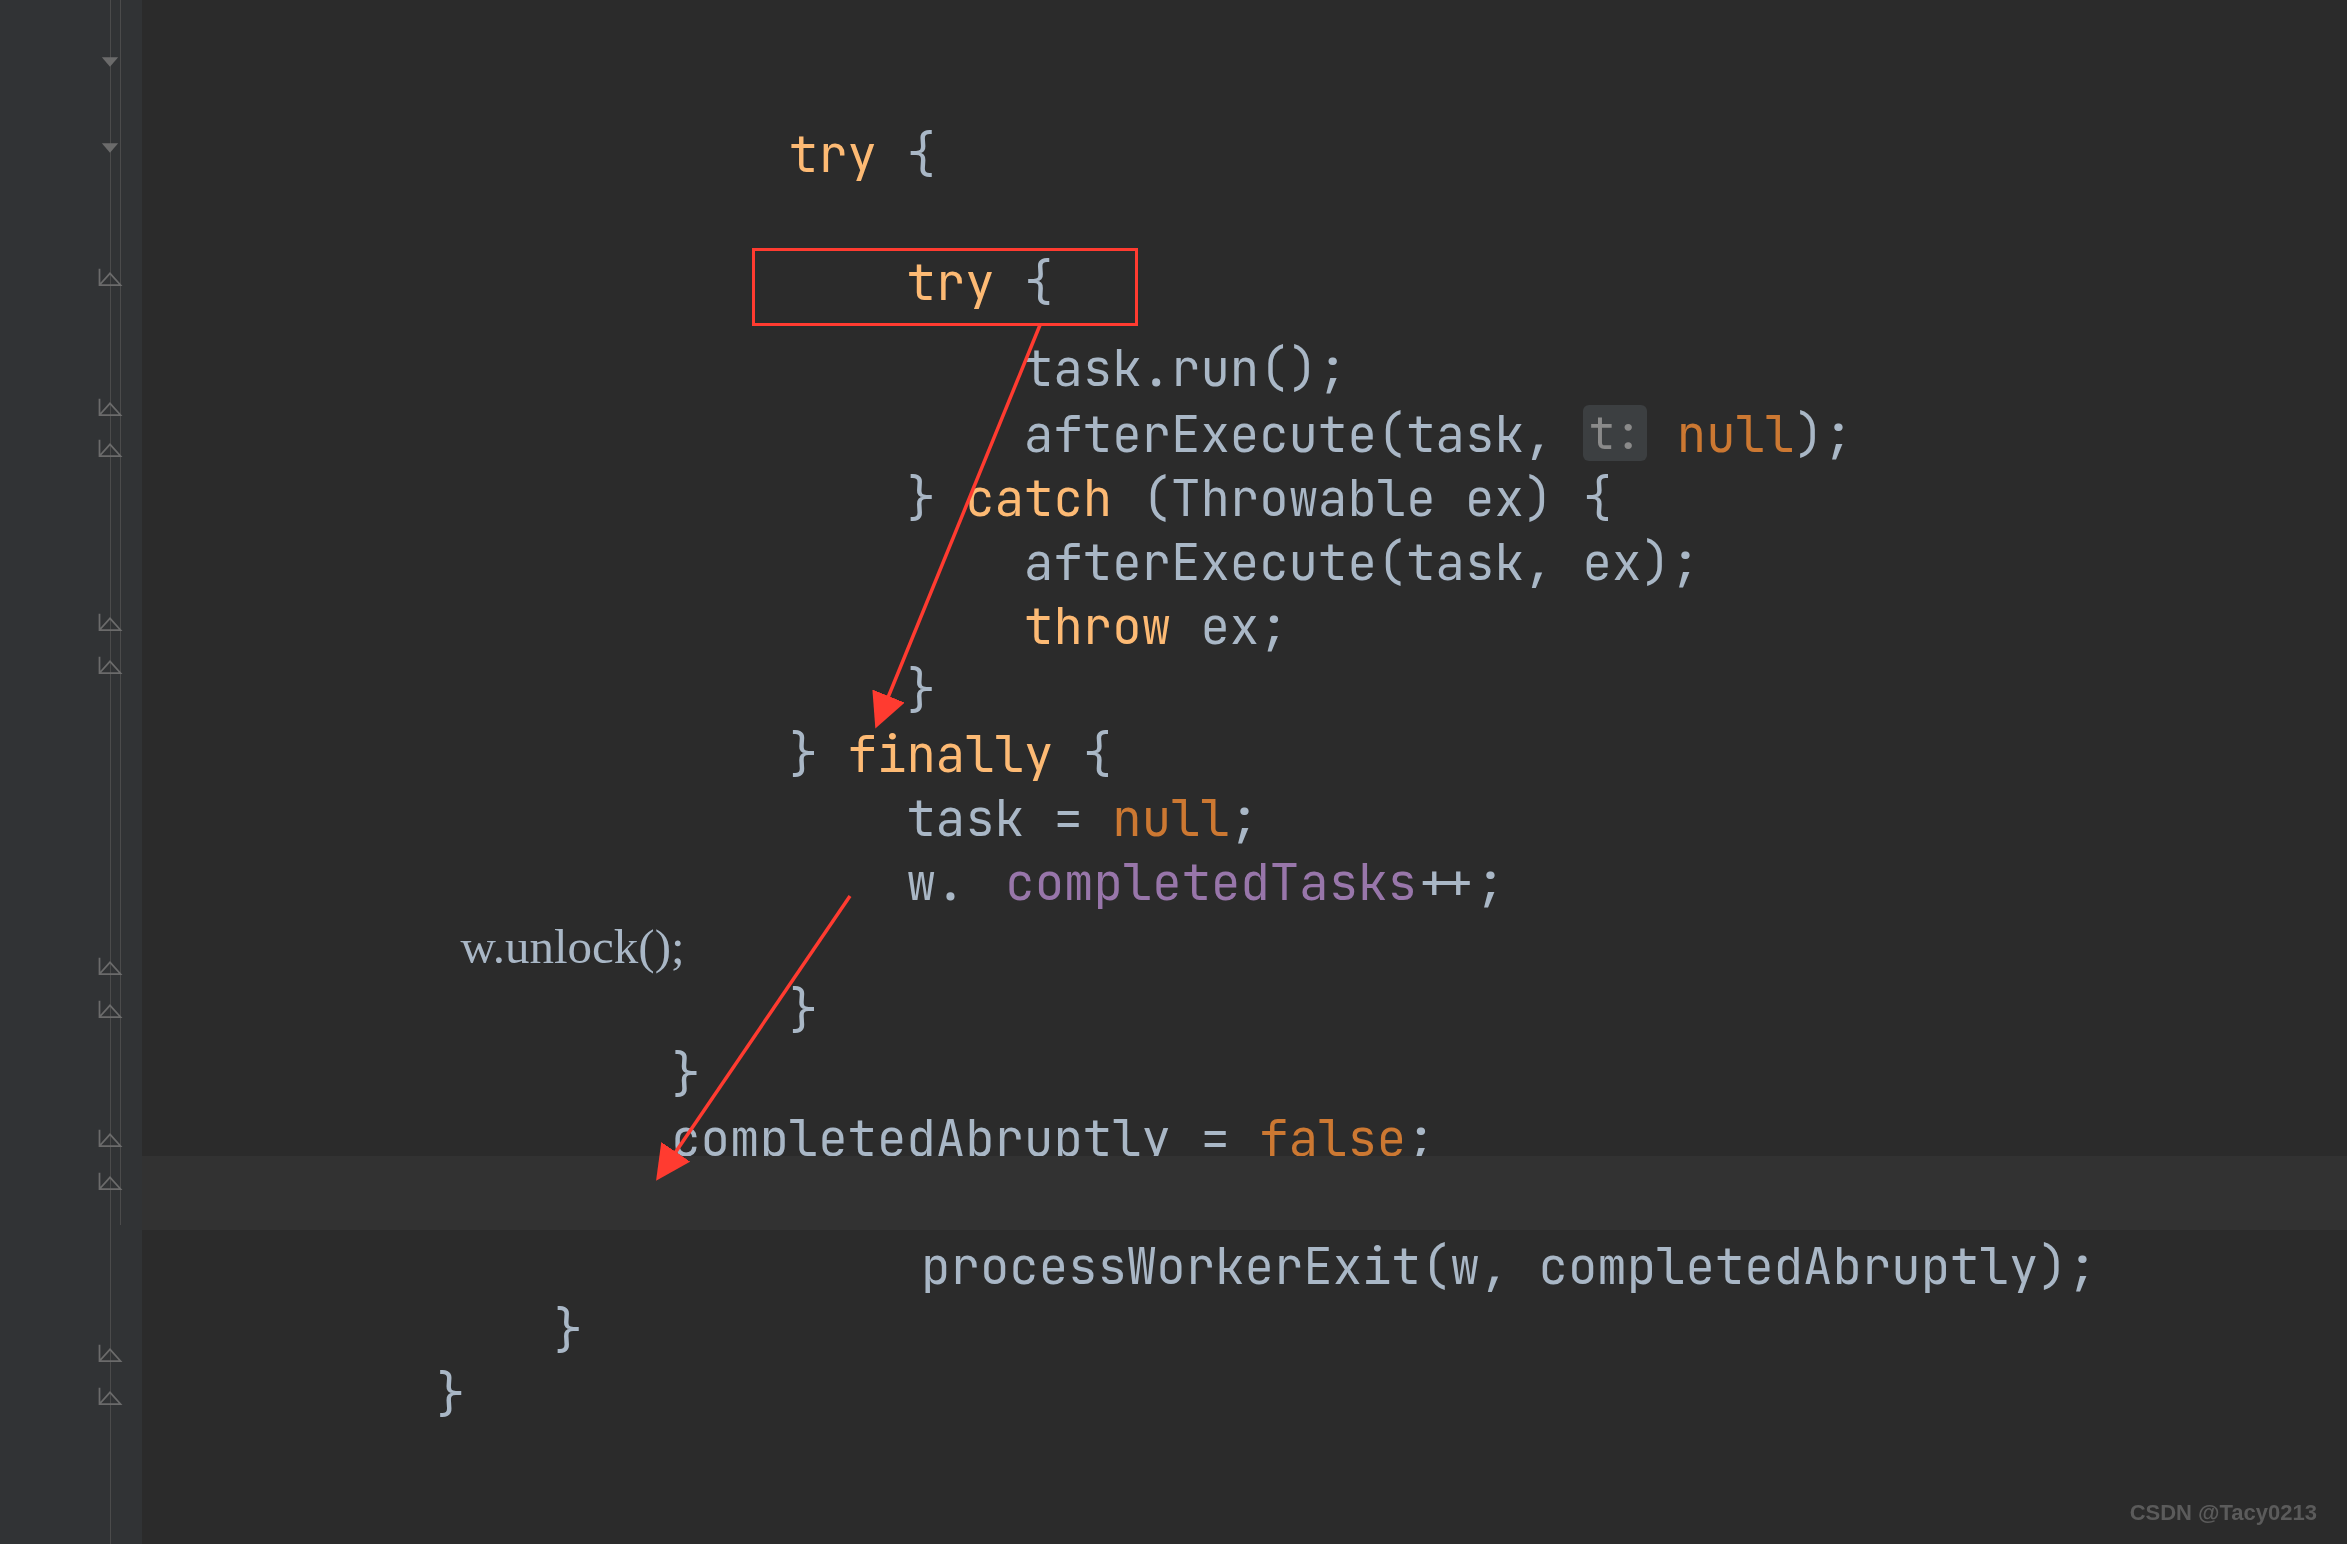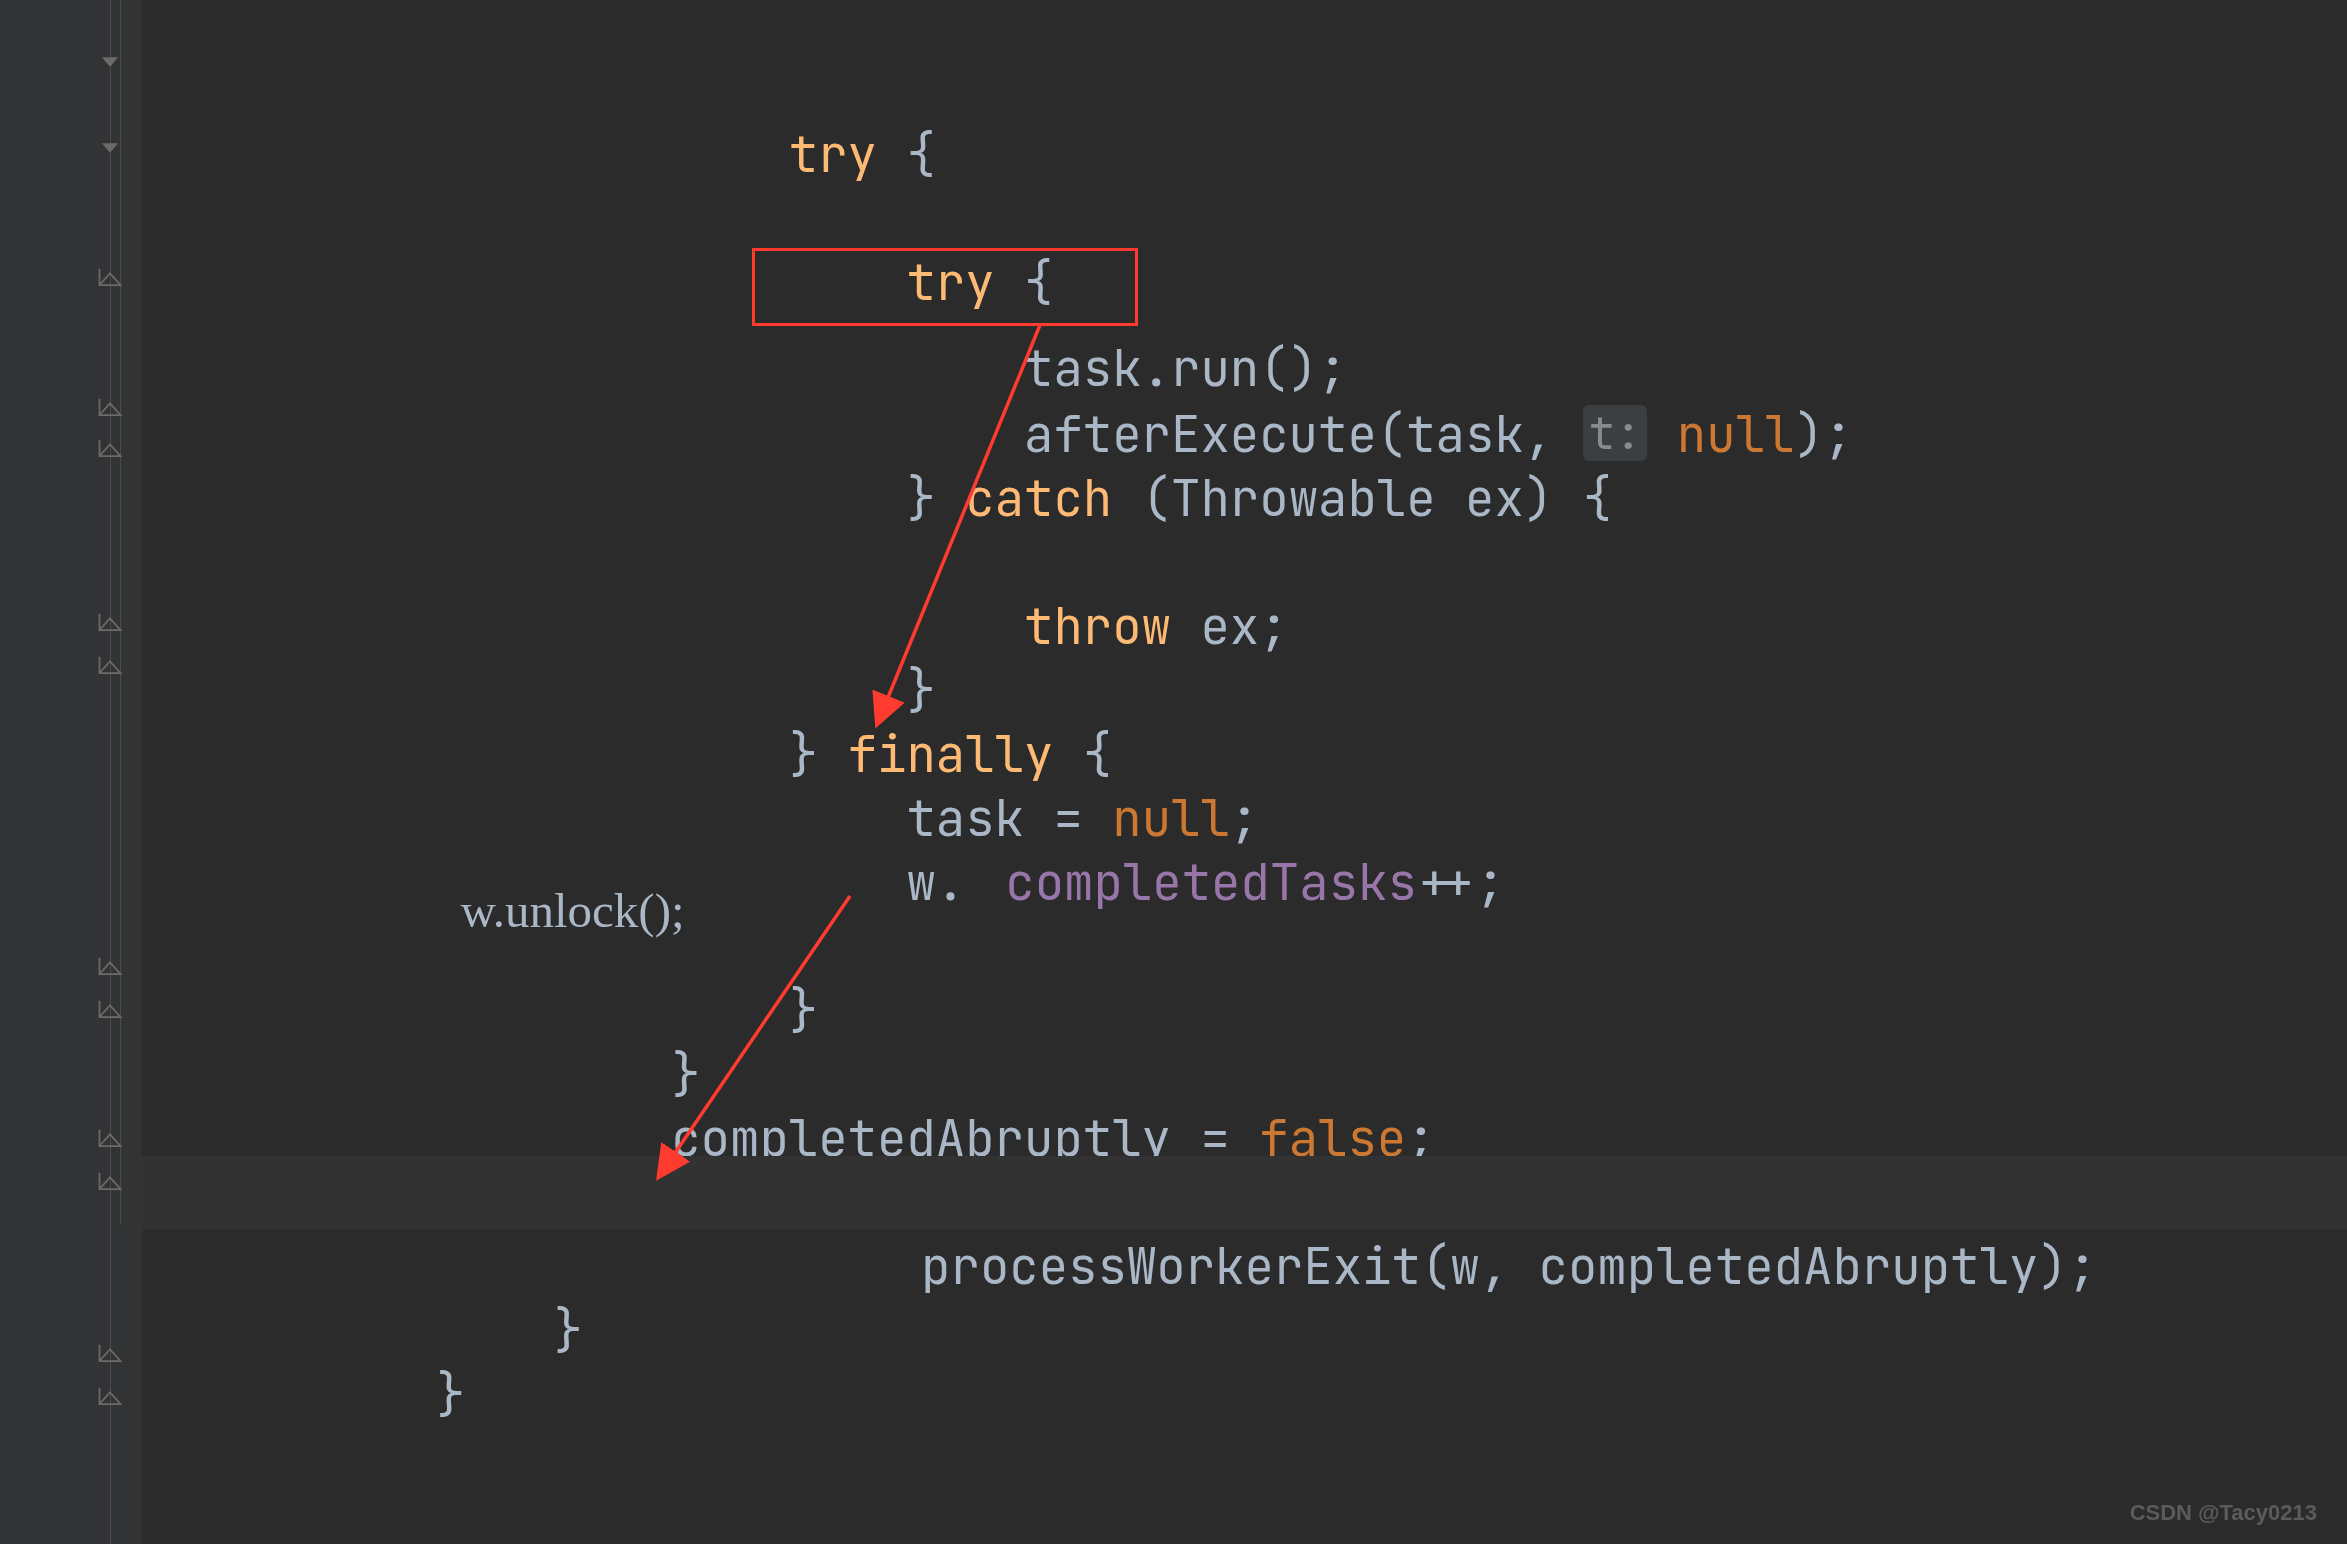--- a/index.html
+++ b/index.html
@@ -195,38 +195,38 @@
     <div class="line" style="top:258px;">
       <span>                        </span><span>task.run();</span>
     </div>
     <div class="line" style="top:324px;">
       <span>                        </span><span>afterExecute(task, </span><span class="k-hintbox">t:</span><span> </span><span class="k-null">null</span><span>);</span>
     </div>
     <div class="line" style="top:388px;">
       <span>                    </span><span>} </span><span class="k-keyword">catch</span><span> (Throwable ex) {</span>
     </div>
     <div class="line" style="top:452px;">
-      <span>                        </span>
+      <span>                        </span><span>afterExecute(task, ex);</span>
     </div>
     <div class="line" style="top:516px;">
       <span>                        </span><span class="k-keyword">throw</span><span> ex;</span>
     </div>
     <div class="line" style="top:580px;">
       <span>                    </span><span>}</span>
     </div>
     <div class="line" style="top:644px;">
       <span>                </span><span>} </span><span class="k-keyword">finally</span><span> {</span>
     </div>
     <div class="line" style="top:708px;">
       <span>                    </span><span>task = </span><span class="k-null">null</span><span>;</span>
     </div>
     <div class="line" style="top:772px;">
       <span>                    </span><span>w.</span><span class="k-field">completedTasks</span><span>++;</span>
     </div>
-    <div class="line" style="top:800px;font-family:Liberation Serif, serif;">
+    <div class="line" style="top:836px;font-family:Liberation Serif, serif;">
       <span>                    </span><span>w.unlock();</span>
     </div>
     <div class="line" style="top:900px;">
       <span>                </span><span>}</span>
     </div>
     <div class="line" style="top:964px;">
       <span>            </span><span>}</span>
     </div>
     <div class="line" style="top:1028px;">
       <span>            </span><span>completedAbruptly = </span><span class="k-null">false</span><span>;</span>

